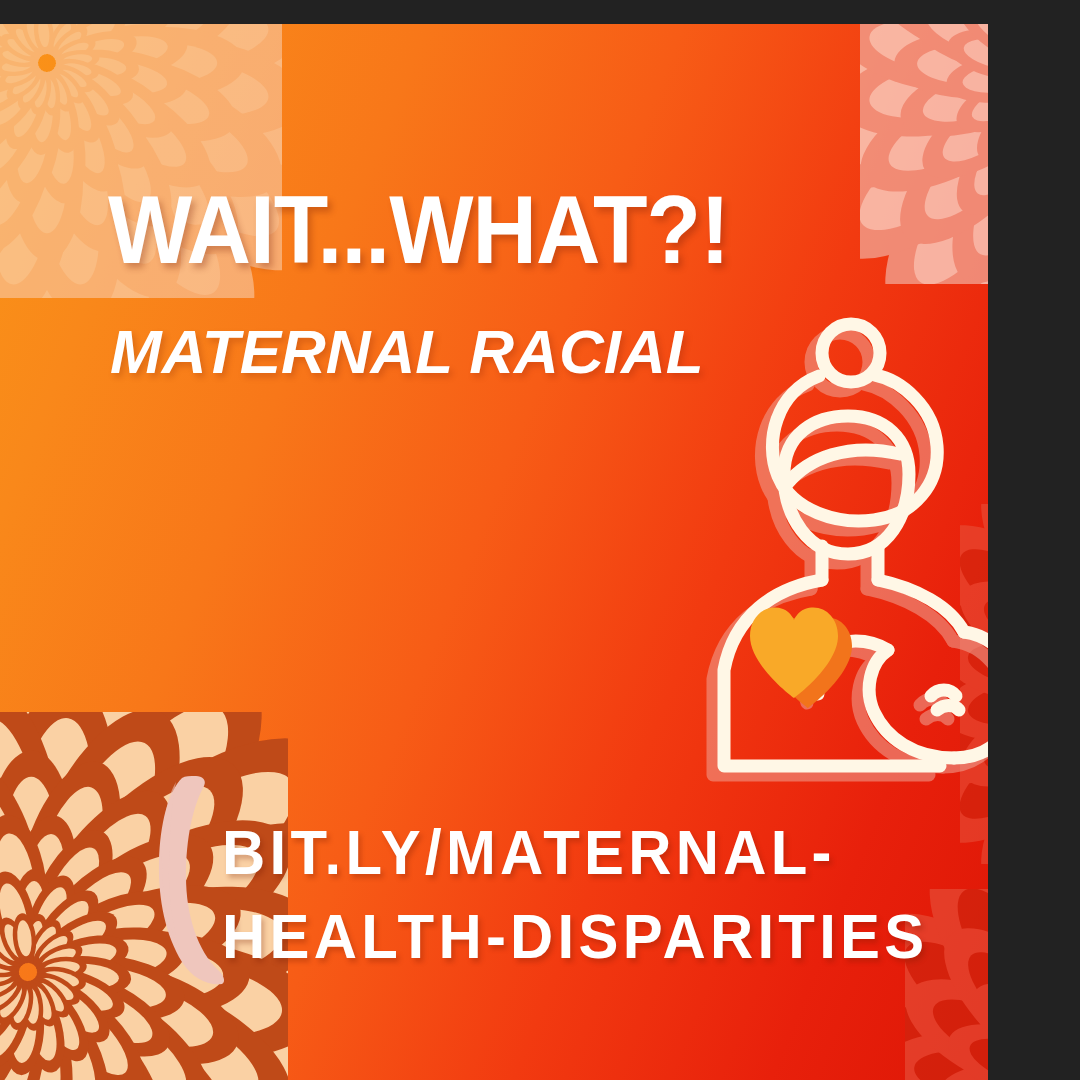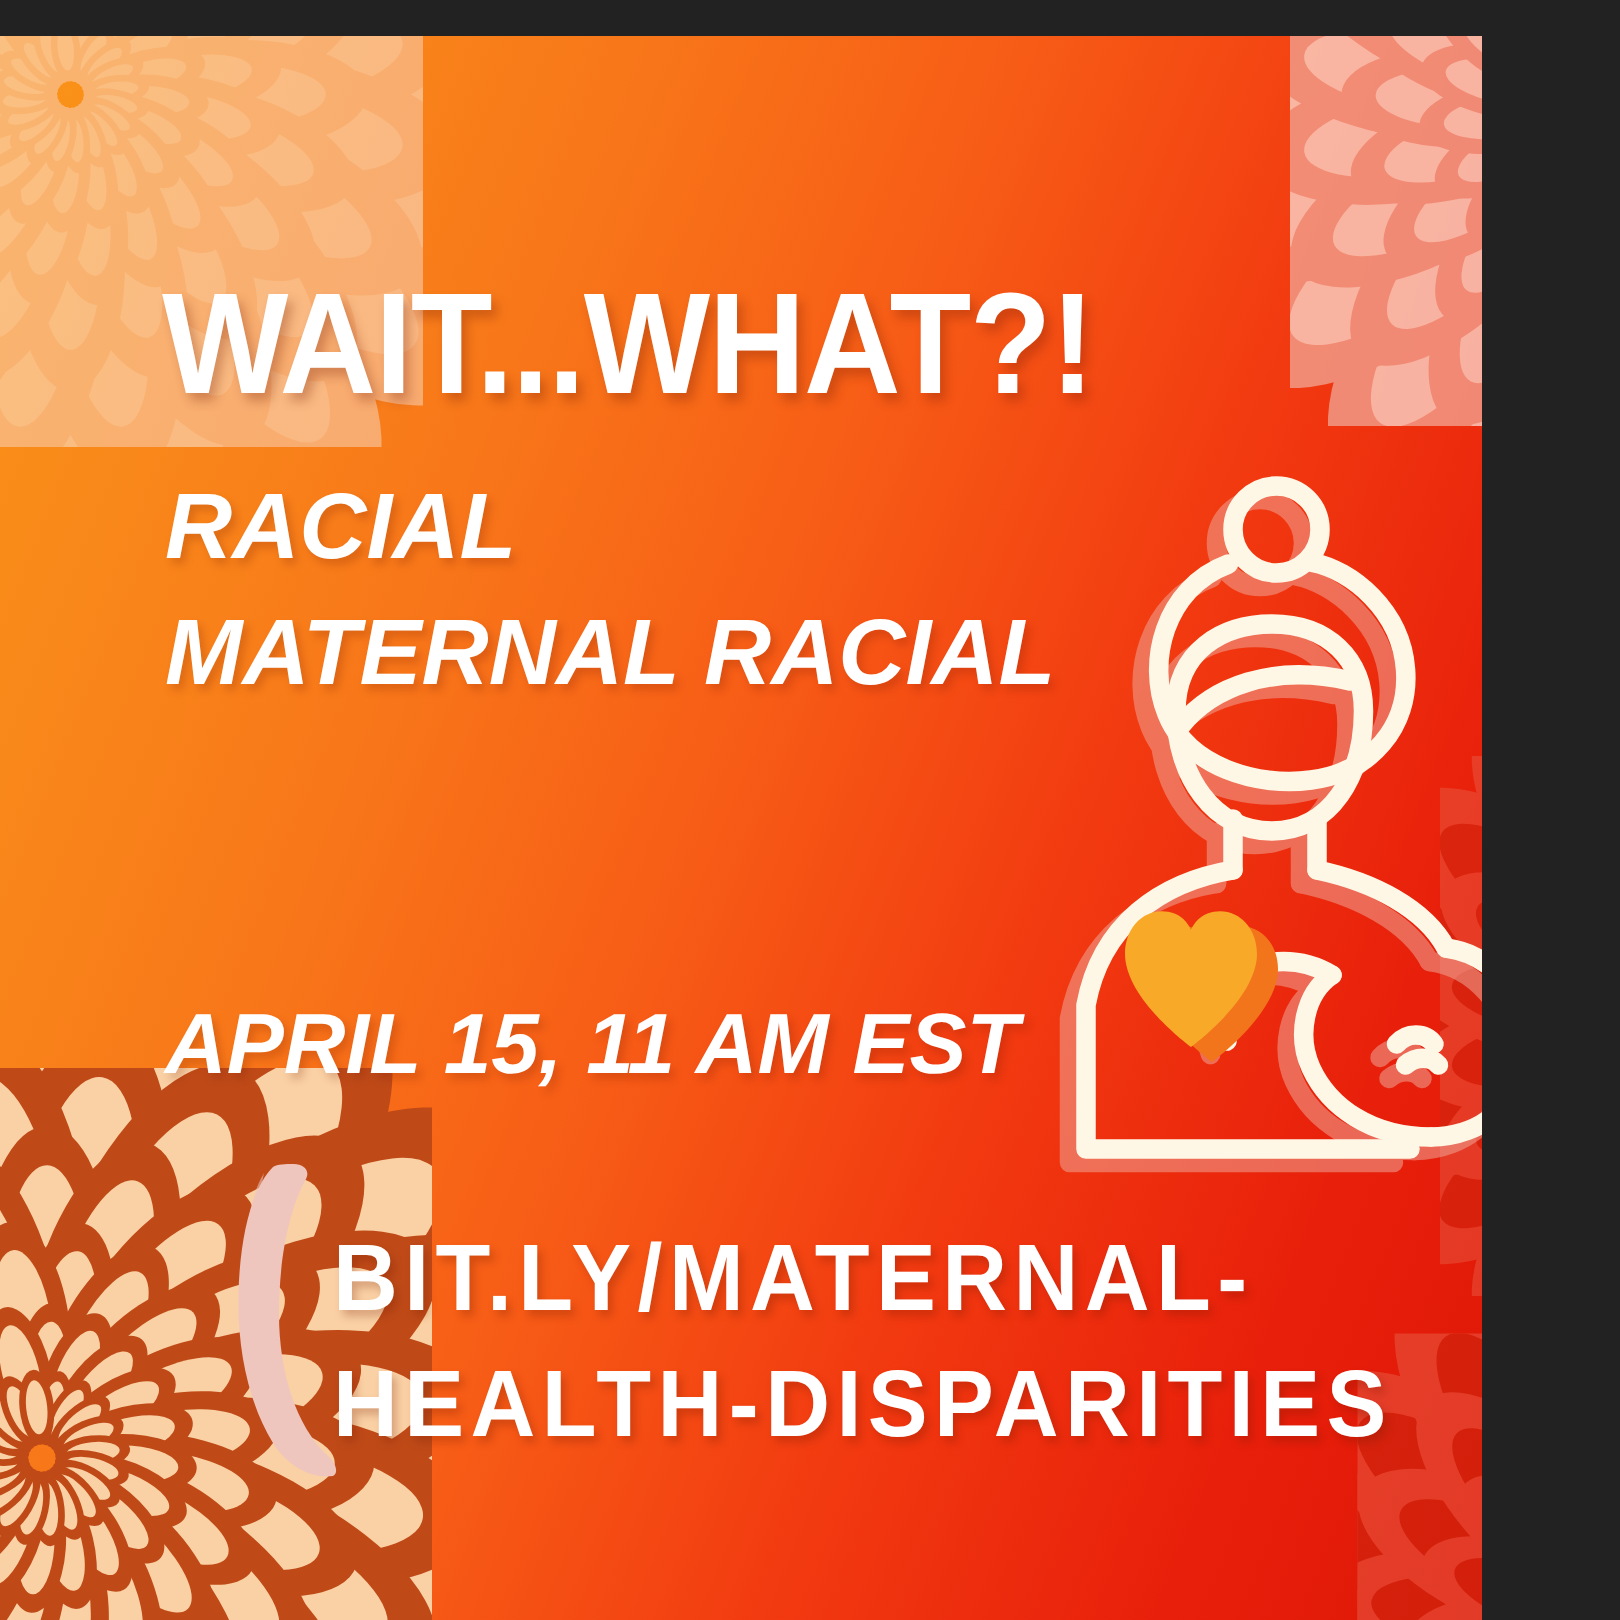--- a/index.html
+++ b/index.html
@@ -633,25 +633,23 @@
              C 38 0, 33 0, 30 2 Z"></path>
     <path fill="#EFC6BD" opacity="0.55" d="M24 6 C 14 22, 10 52, 10 86 C 10 118, 16 150, 28 174
              C 20 150, 16 118, 17 86 C 18 50, 20 24, 24 6 Z"></path>
   </svg>
 
   <div class="content">
 
     <div class="headline">WAIT...WHAT?!</div>
 
     <div class="subhead">
-      <span class="ln">RACIAL</span>
       <span class="ln">MATERNAL RACIAL</span>
     </div>
 
-    <div class="datetime">APRIL 15, 11 AM EST</div>
 
     <div class="url">
       <span class="ln">BIT.LY/MATERNAL-</span>
       <span class="ln">HEALTH-DISPARITIES</span>
     </div>
 
   </div>
 
 </div>
 

